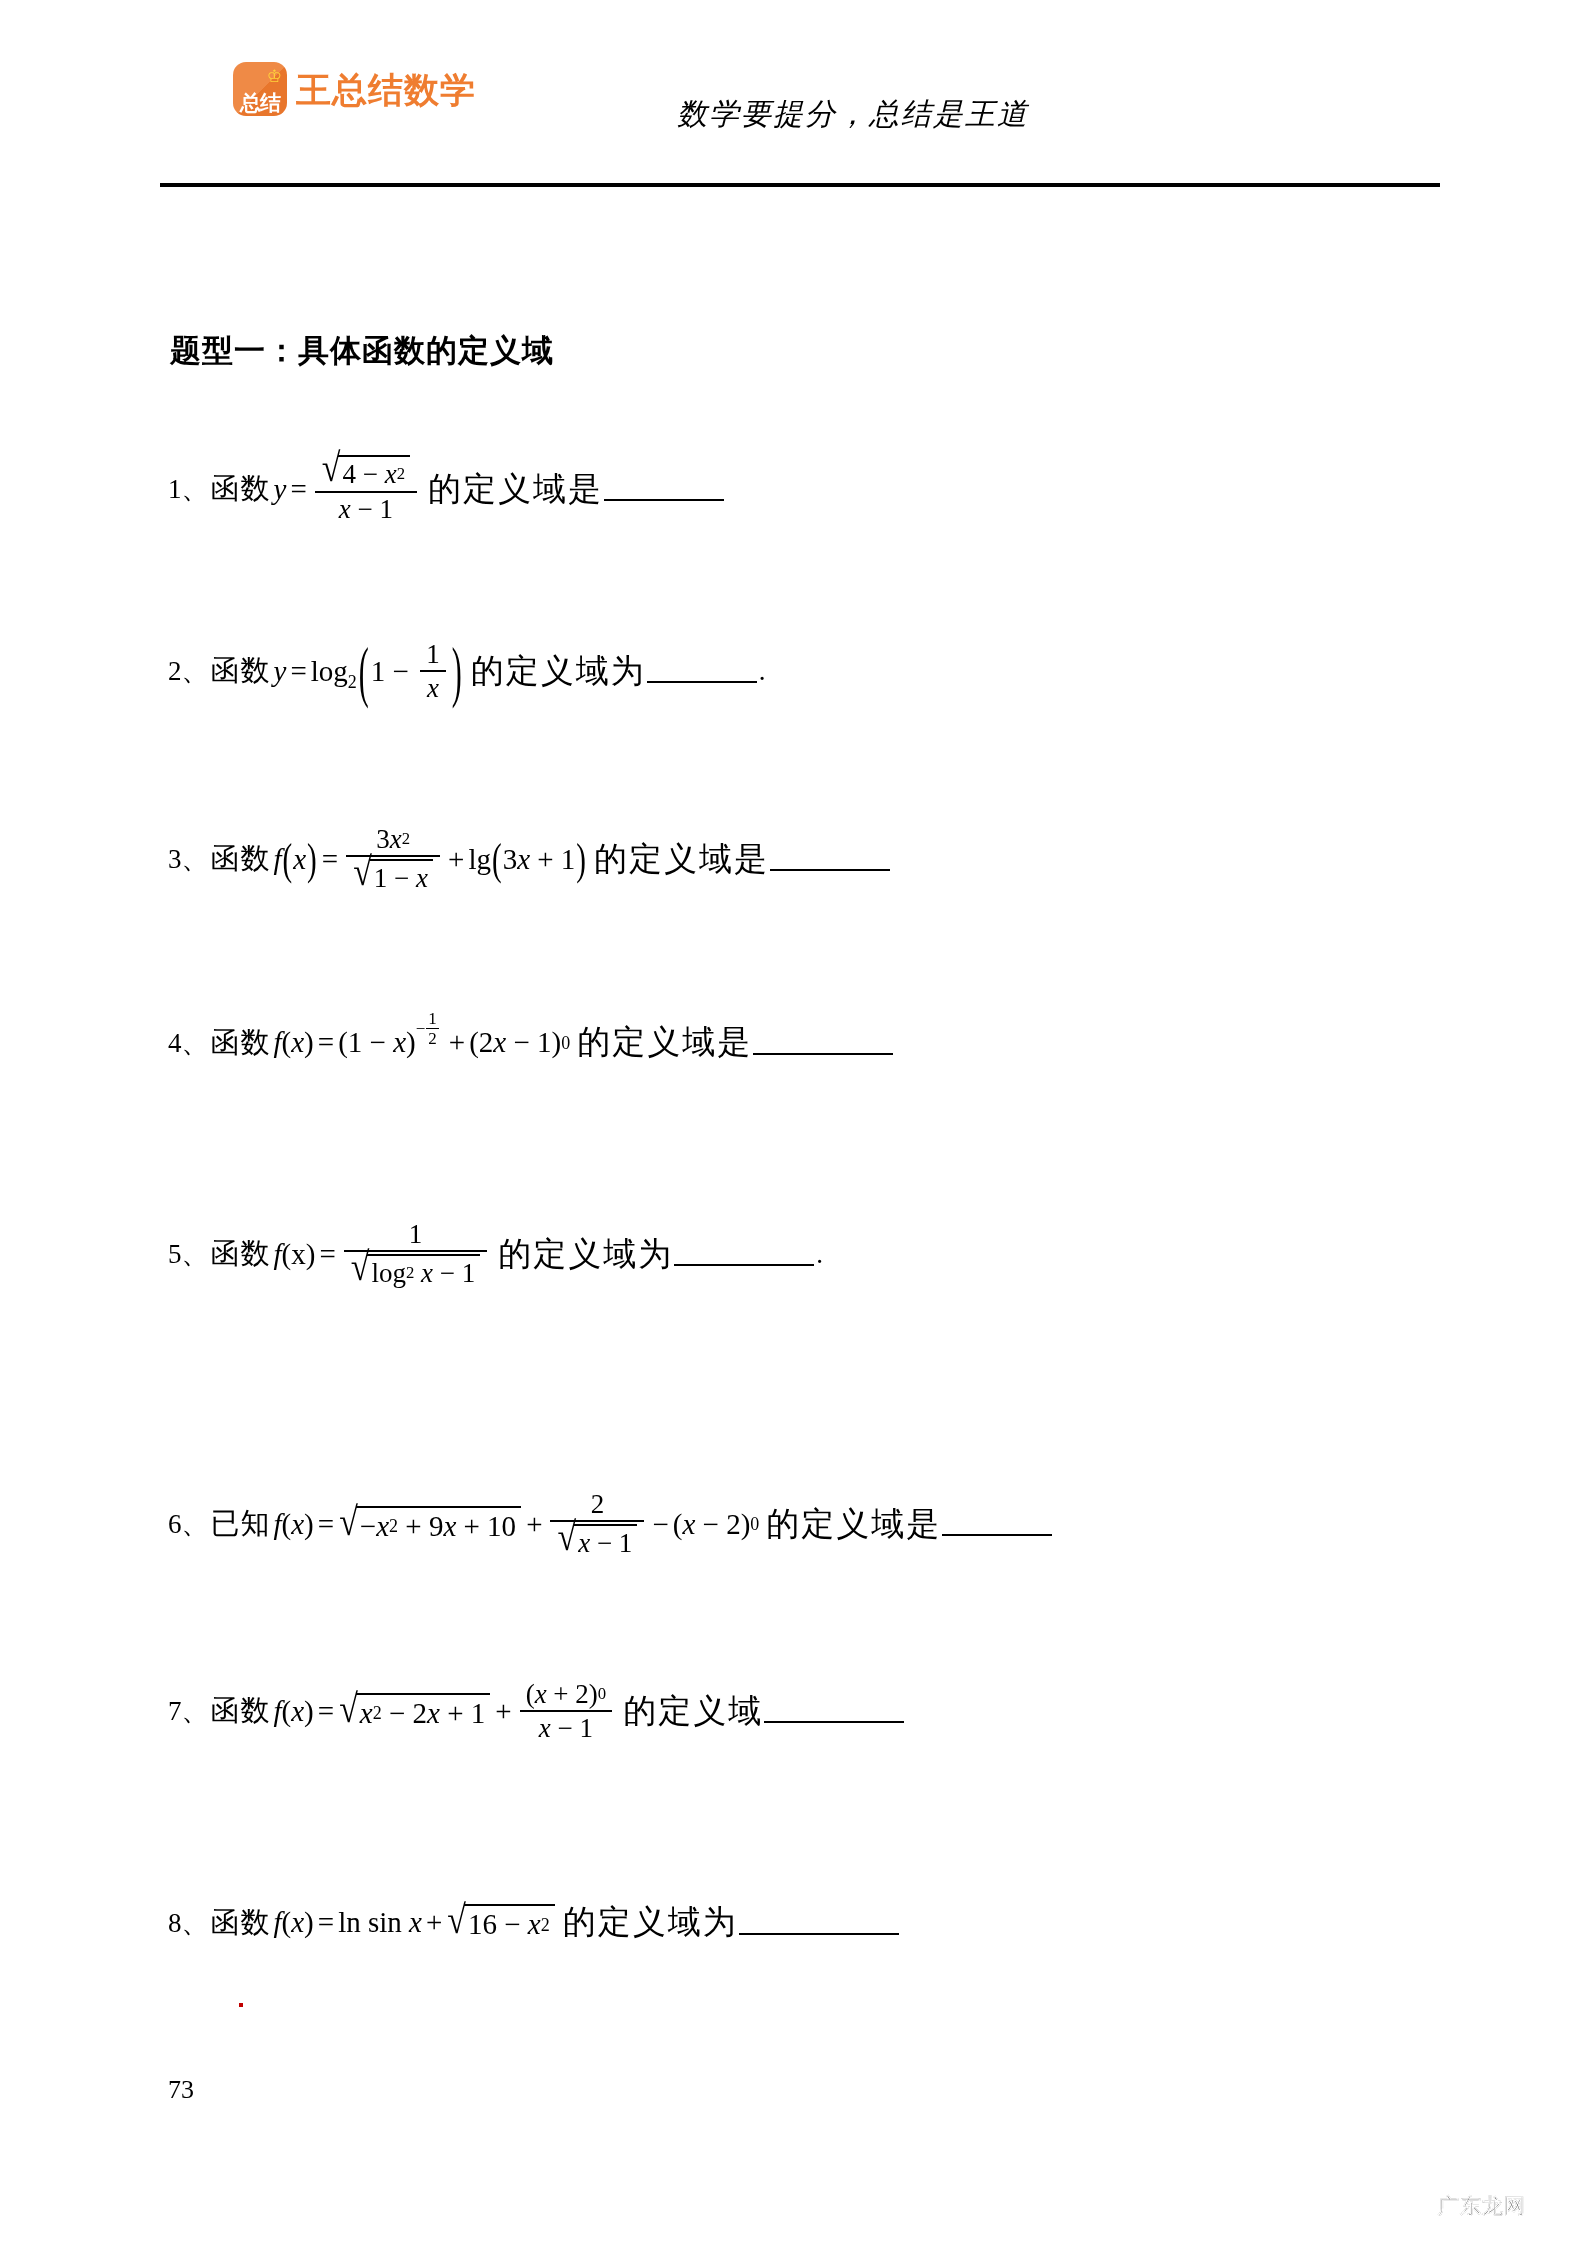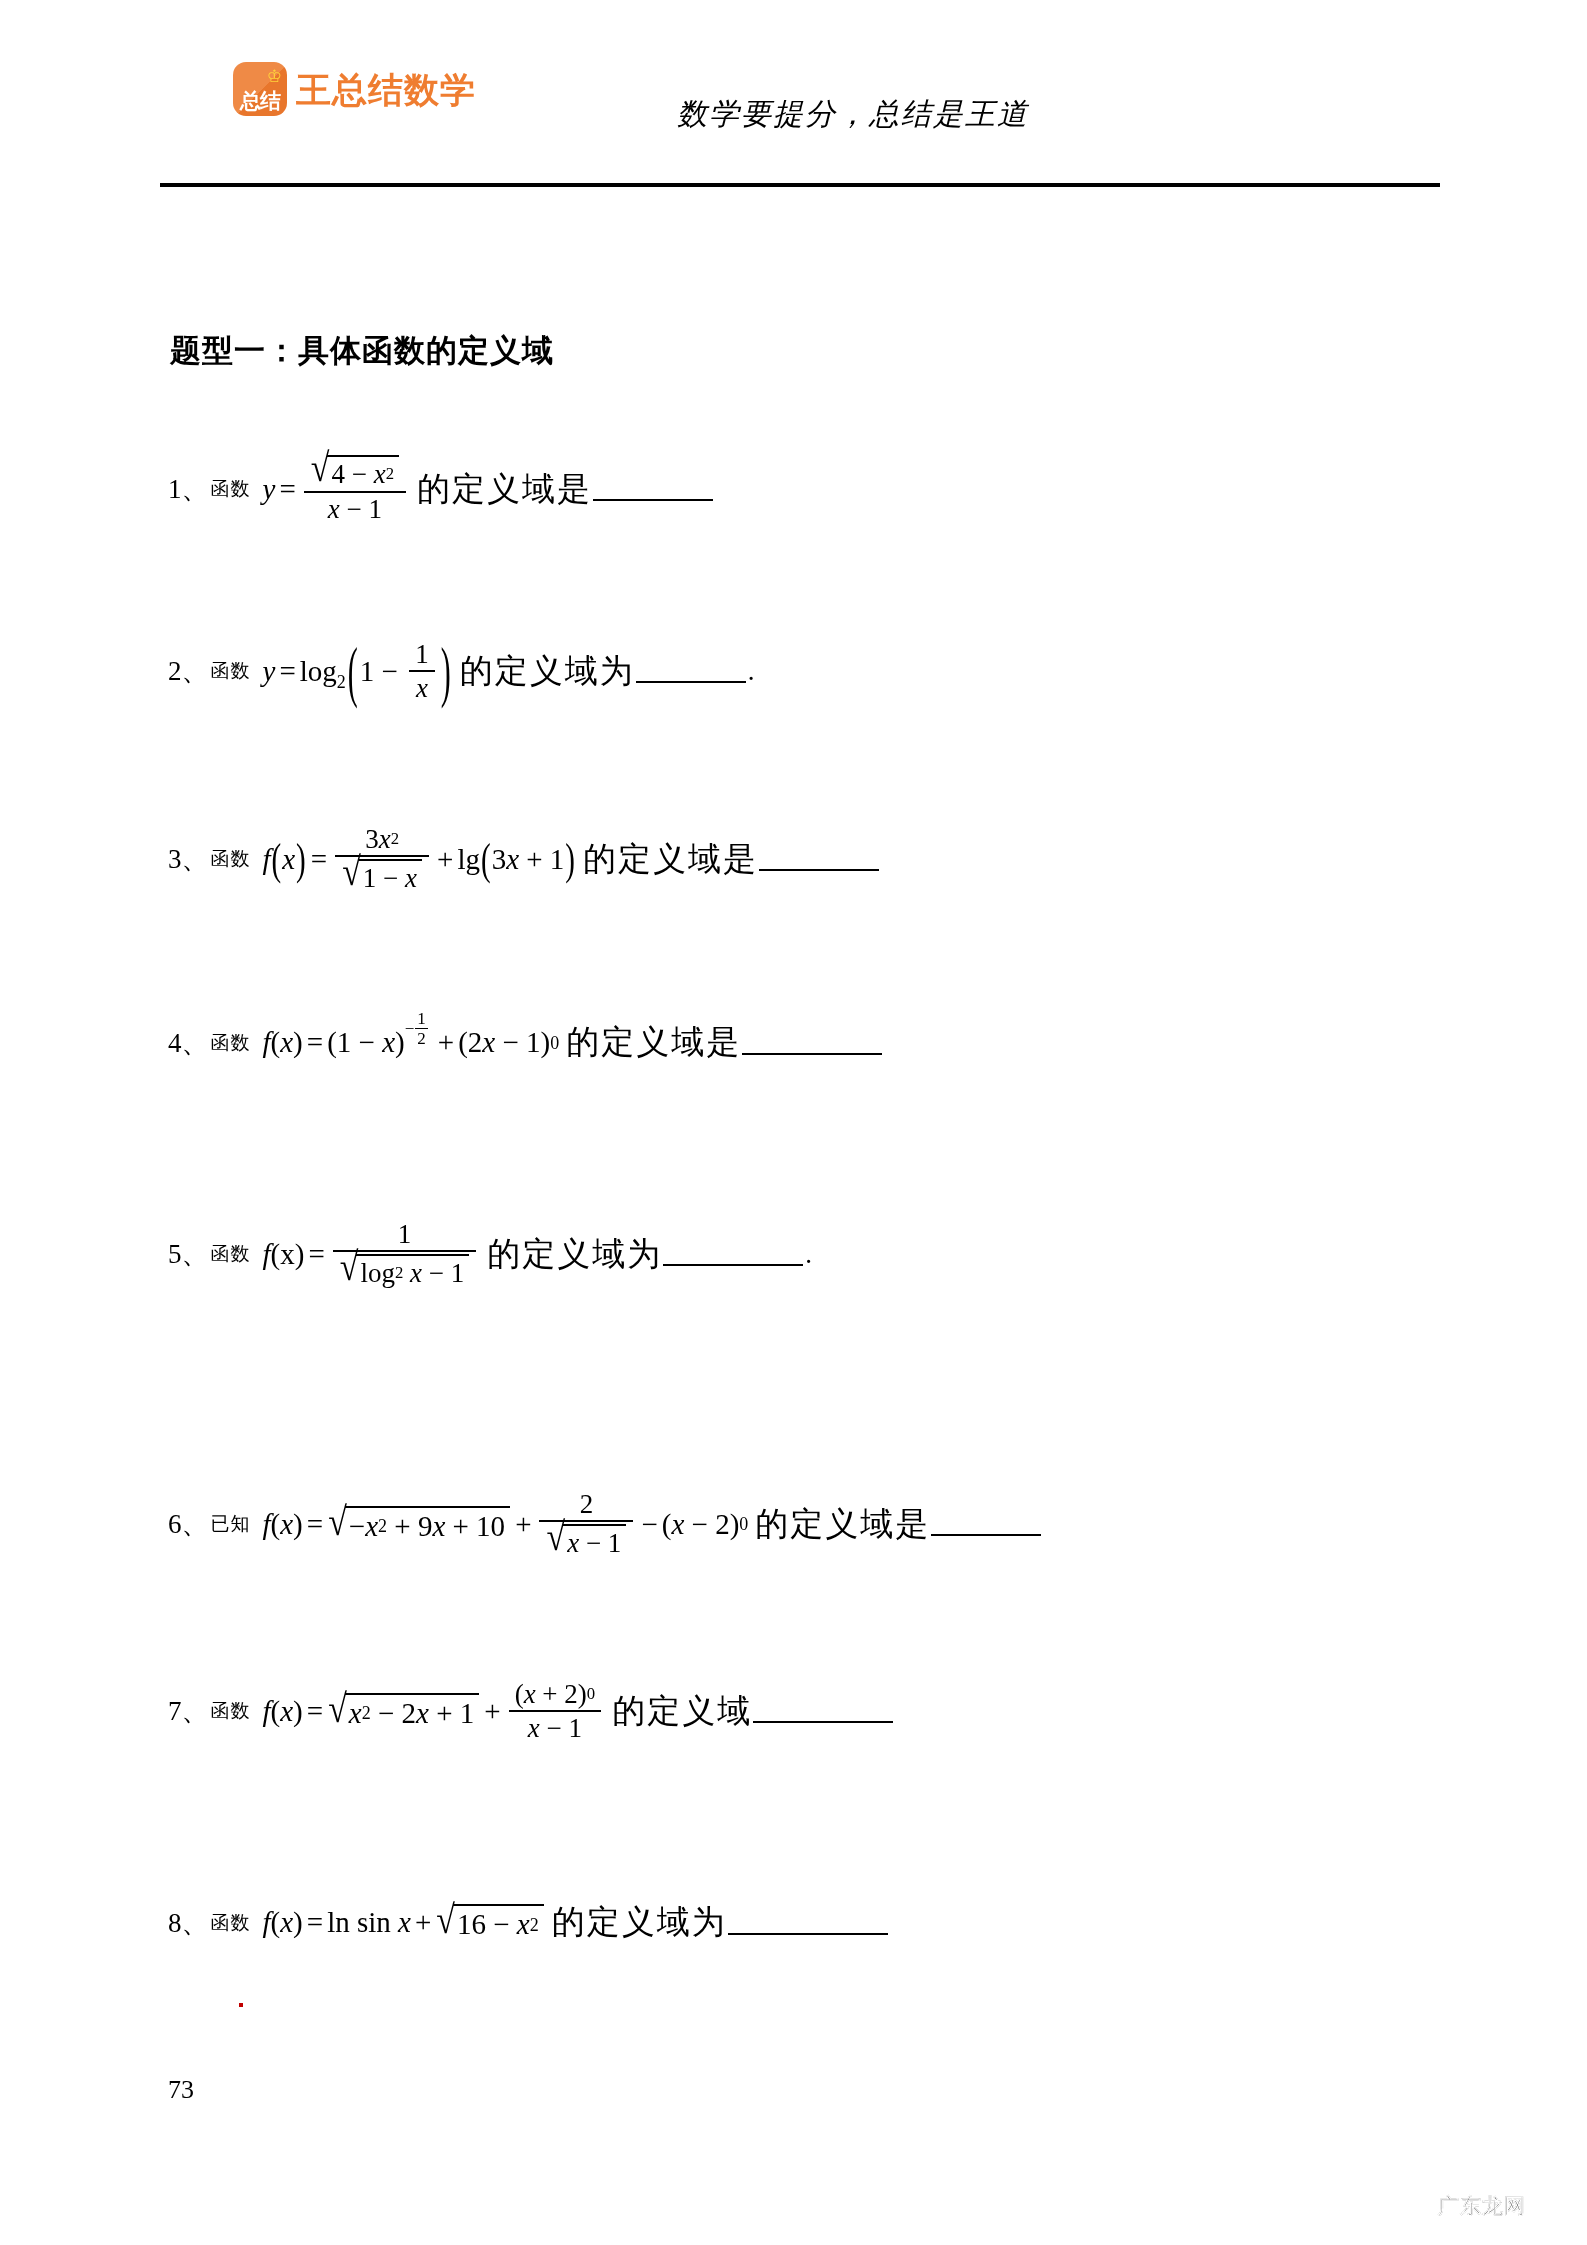--- a/index.html
+++ b/index.html
@@ -51,21 +51,21 @@
     font-size: 17px;
     line-height: 1;
     color: #ffd23a;
   }
   .brand-mark .mark-text {
     position: absolute;
     left: 0;
     right: 0;
     bottom: 3px;
     text-align: center;
-    font-family: Liberation Mono, monospace;
+    font-family: Liberation Sans, sans-serif;
     font-weight: bold;
     font-size: 21px;
     letter-spacing: -1px;
     color: #ffffff;
     line-height: 1;
     margin-top: 26px;
   }
   .brand-name {
     font-family: "Liberation Sans", sans-serif;
     font-weight: bold;
@@ -129,22 +129,22 @@
     font-size: 27px;
     white-space: nowrap;
   }
   .p-num {
     font-family: "Liberation Serif", serif;
     font-size: 27px;
     margin-right: 2px;
   }
   .p-lead {
     font-family: "Liberation Sans", sans-serif;
-    font-size: 19px;
-    margin-right: 12px;
+    font-size: 29px;
+    margin-right: 3px;
     letter-spacing: 1px;
   }
   .p-tail {
     font-family: "Liberation Sans", sans-serif;
     font-size: 33px;
     margin-left: 7px;
     letter-spacing: 2px;
   }
   .blank {
     display: inline-block;

